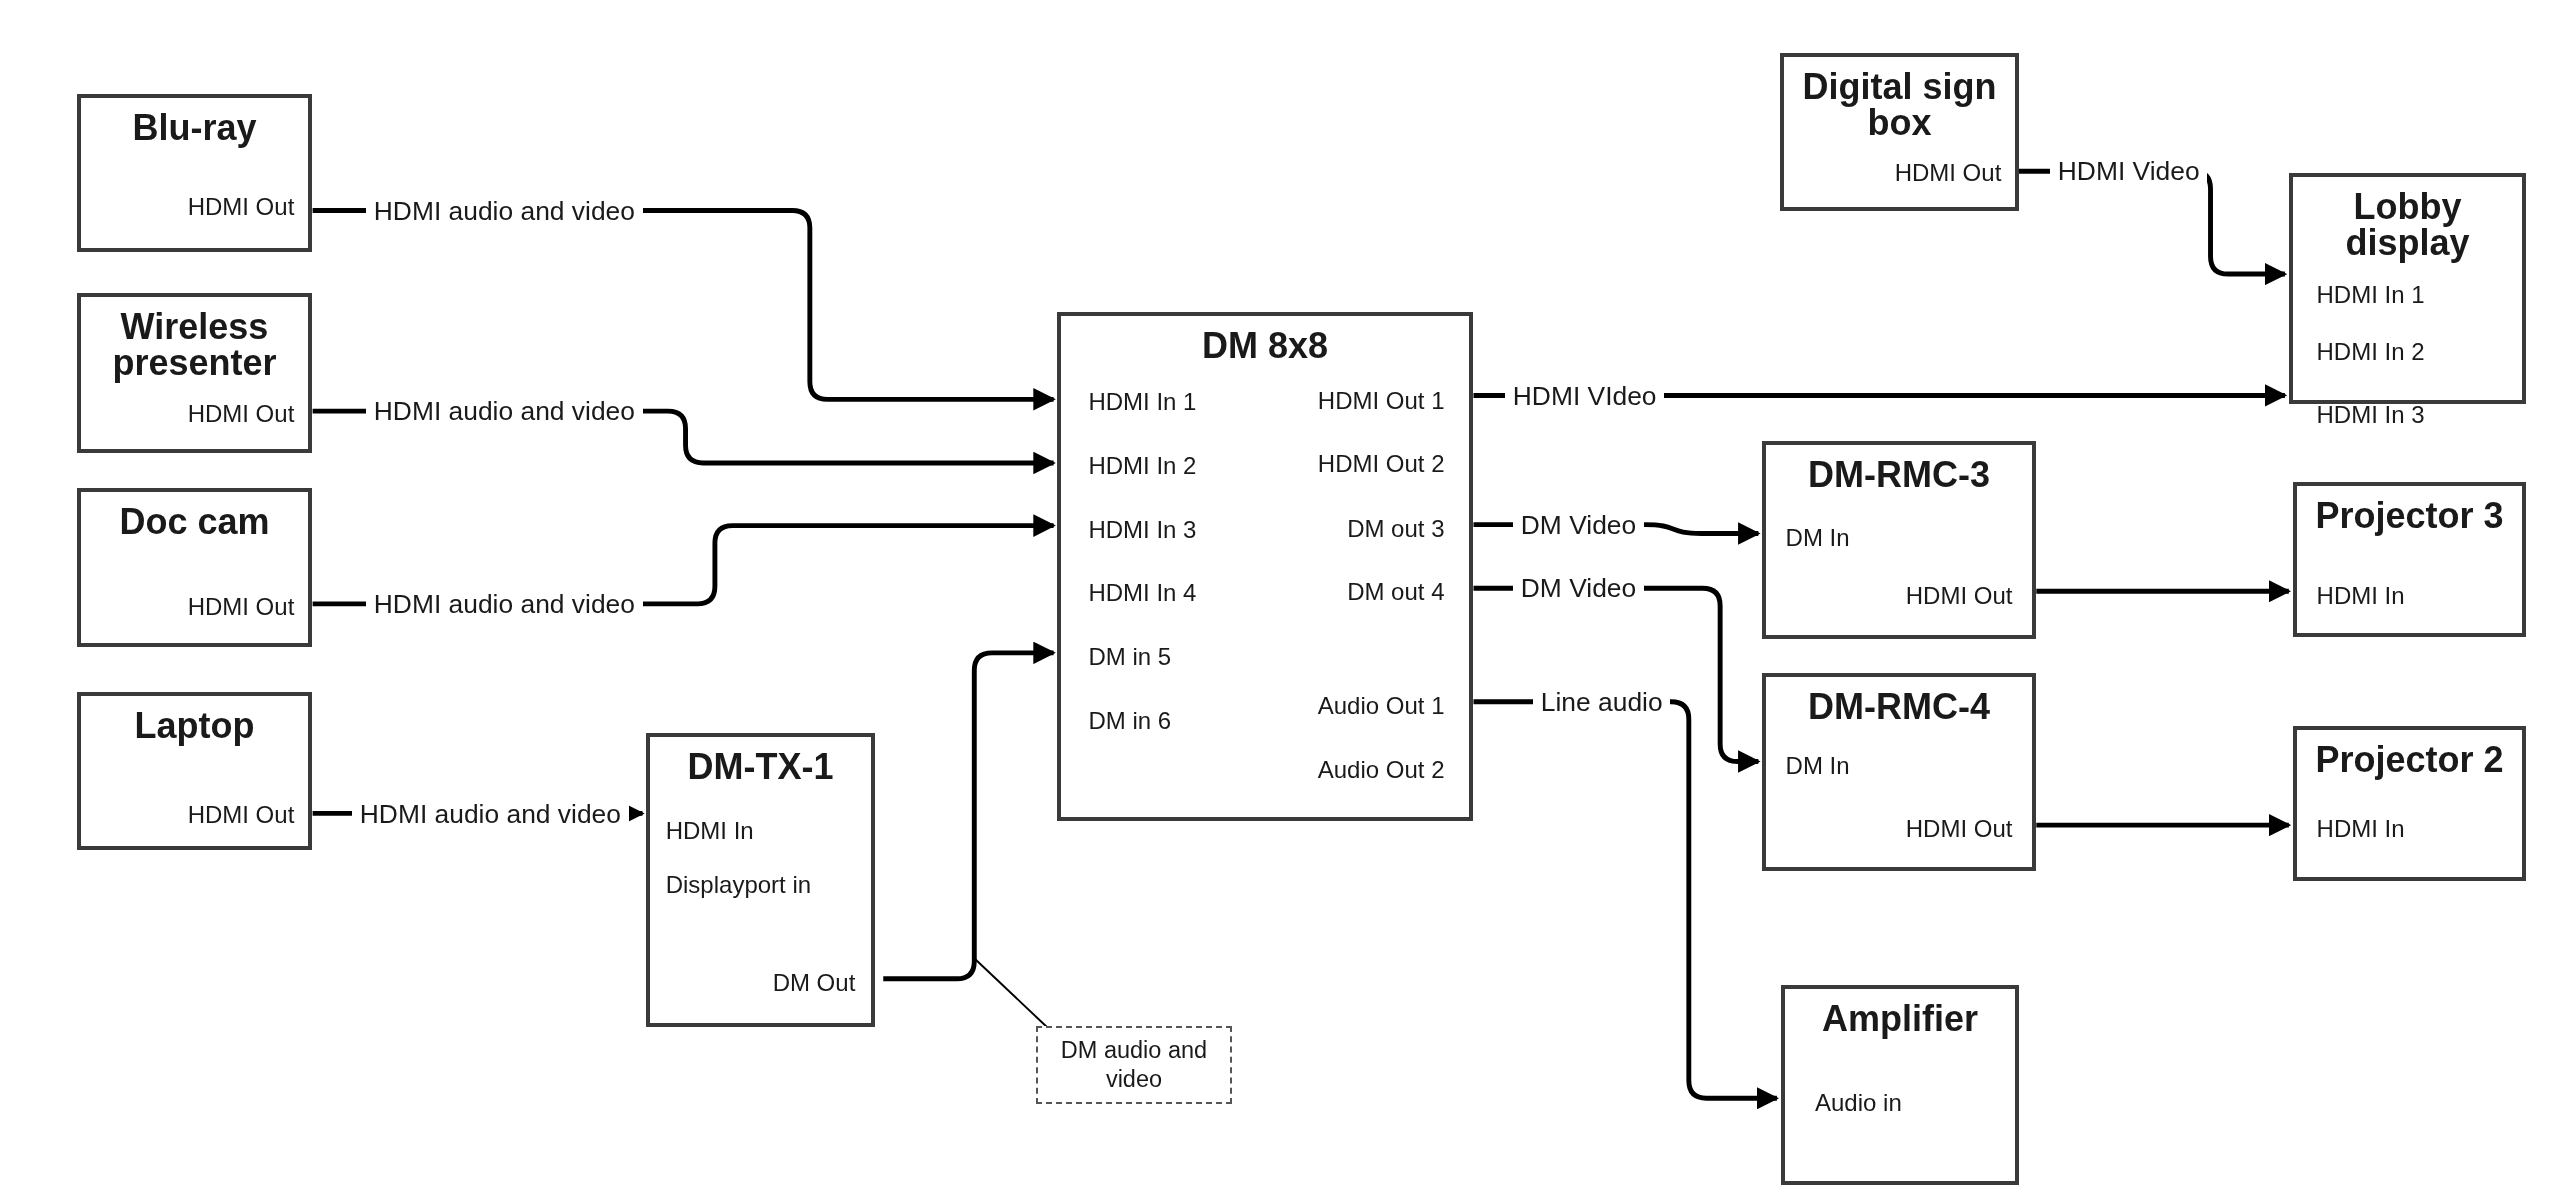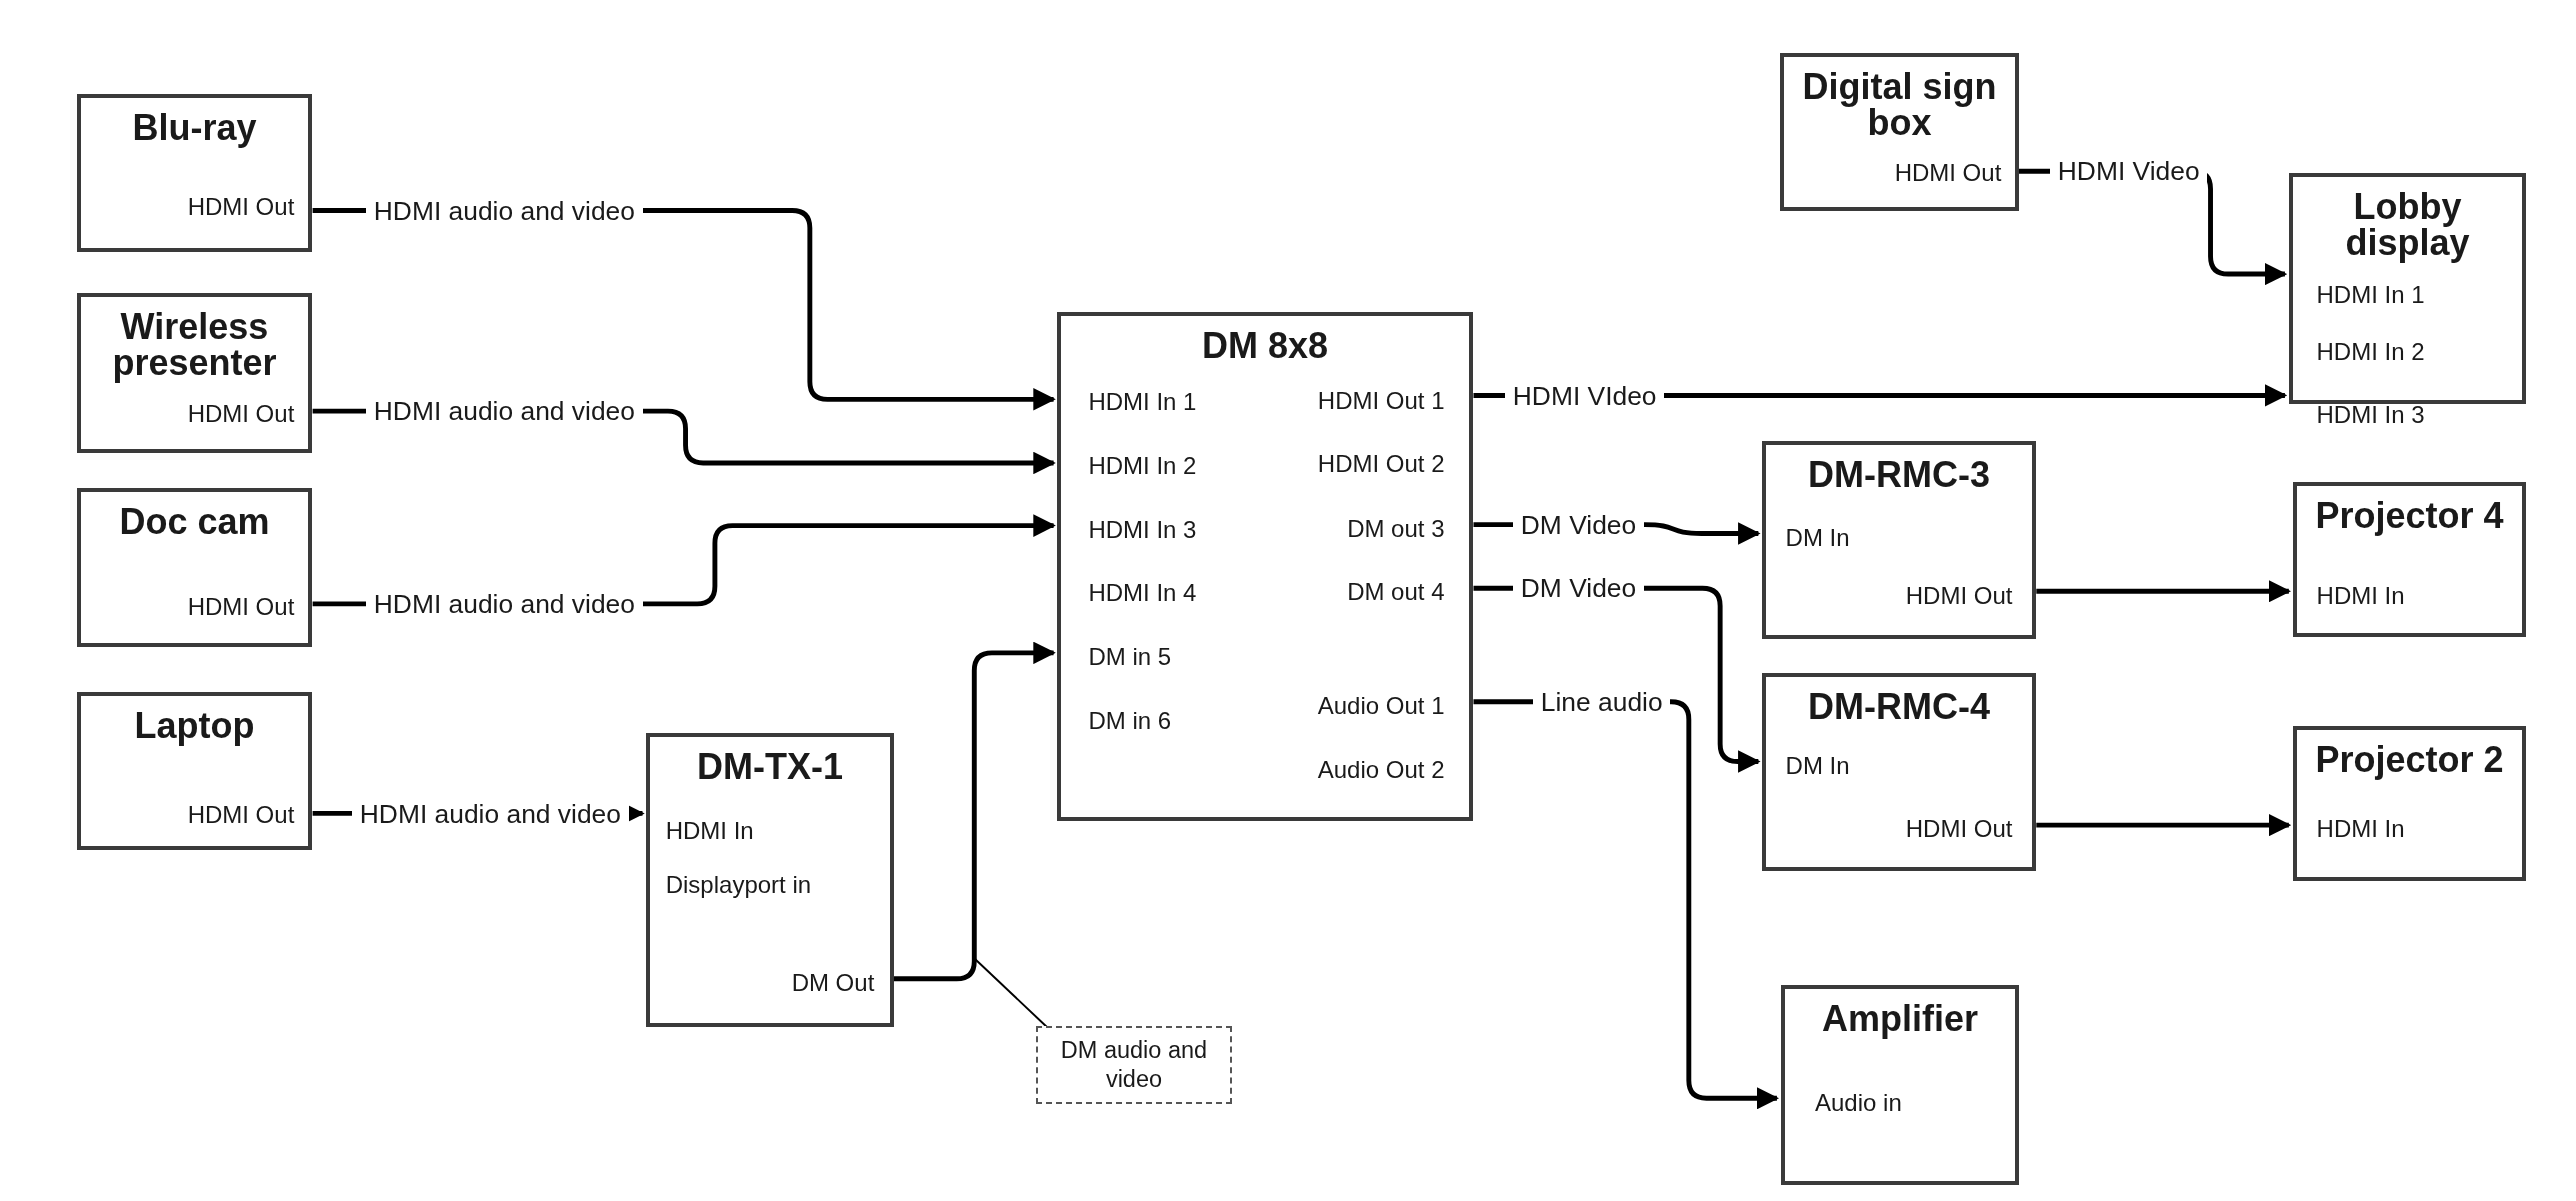--- a/index.html
+++ b/index.html
@@ -95,21 +95,21 @@
   <div class="node" style="left:77px;top:488px;width:235px;height:159px;">
     <div class="title">Doc cam</div>
     <div class="port" style="top:99px;right:13.7px;">HDMI Out</div>
   </div>
 
   <div class="node" style="left:77px;top:692px;width:235px;height:158px;">
     <div class="title">Laptop</div>
     <div class="port" style="top:103px;right:13.7px;">HDMI Out</div>
   </div>
 
-  <div class="node" style="left:646px;top:733px;width:248px;height:294px;">
+  <div class="node" style="left:646px;top:733px;width:229px;height:294px;">
     <div class="title">DM-TX-1</div>
     <div class="port" style="top:78px;left:15.7px;">HDMI In</div>
     <div class="port" style="top:132px;left:15.7px;">Displayport in</div>
     <div class="port" style="top:230px;right:15.7px;">DM Out</div>
   </div>
 
   <div class="node" style="left:1057px;top:312px;width:416px;height:509px;">
     <div class="title">DM 8x8</div>
     <div class="port" style="top:70px;left:27.4px;">HDMI In 1</div>
     <div class="port" style="top:134px;left:27.4px;">HDMI In 2</div>
@@ -139,21 +139,21 @@
     <div class="port" style="top:222px;left:23.5px;">HDMI In 3</div>
   </div>
 
   <div class="node" style="left:1762px;top:441px;width:274px;height:198px;">
     <div class="title">DM-RMC-3</div>
     <div class="port" style="top:77px;left:19.6px;">DM In</div>
     <div class="port" style="top:135px;right:19.6px;">HDMI Out</div>
   </div>
 
   <div class="node" style="left:2293px;top:482px;width:233px;height:155px;">
-    <div class="title">Projector 4</div>
+    <div class="title">Projector 3</div>
     <div class="port" style="top:94px;left:19.6px;">HDMI In</div>
   </div>
 
   <div class="node" style="left:1762px;top:673px;width:274px;height:198px;">
     <div class="title">DM-RMC-4</div>
     <div class="port" style="top:73px;left:19.6px;">DM In</div>
     <div class="port" style="top:136px;right:19.6px;">HDMI Out</div>
   </div>
 
   <div class="node" style="left:2293px;top:726px;width:233px;height:155px;">

